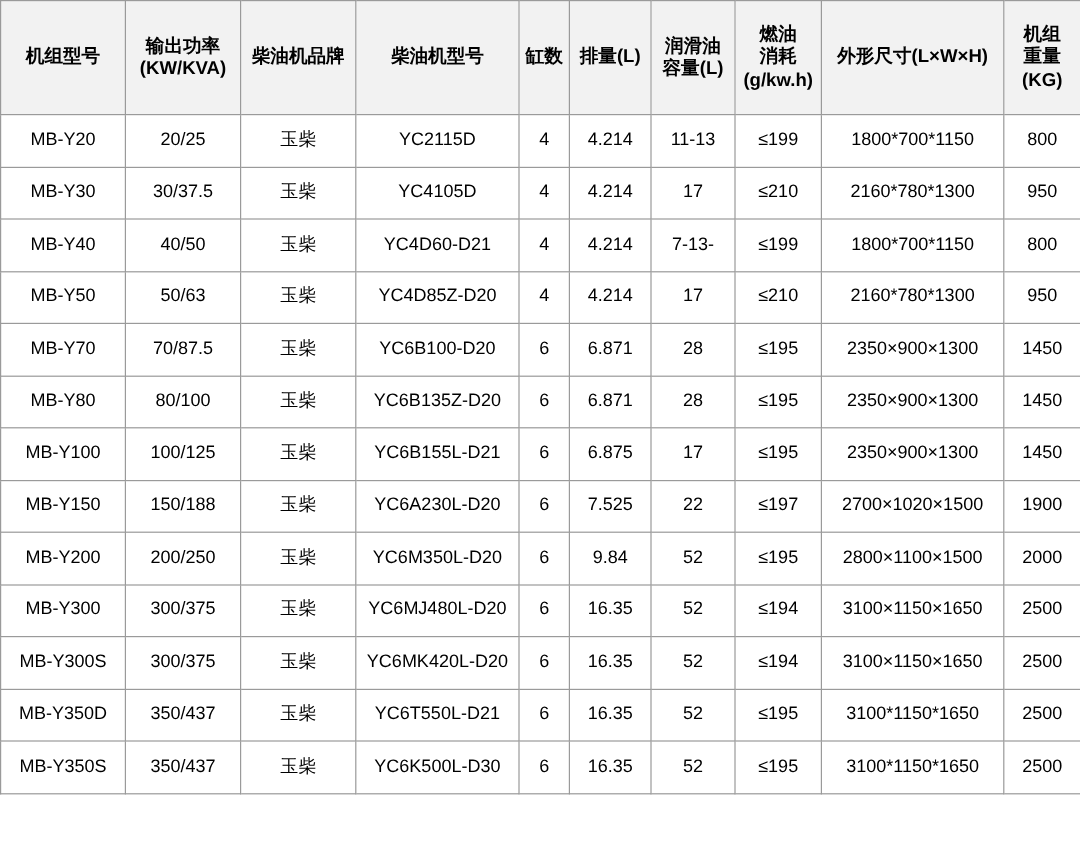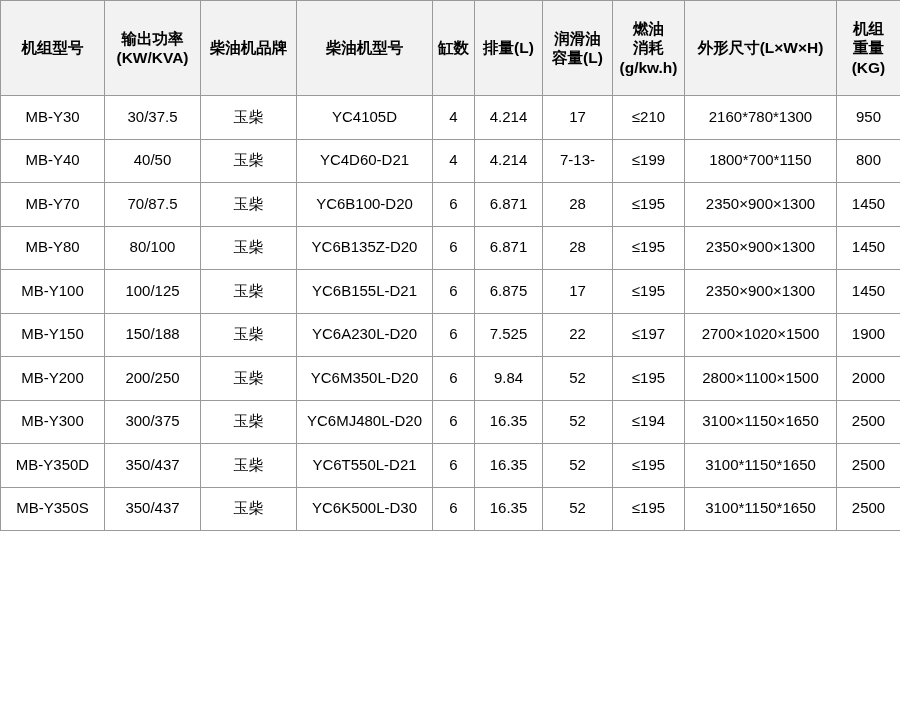--- a/index.html
+++ b/index.html
@@ -124,20 +124,32 @@
           </th>
           <th>
             <span class="hl">机组</span>
             <span class="hl">重量</span>
             <span class="hl">(KG)</span>
           </th>
         </tr>
     </thead>
     <tbody>
         <tr>
+          <td>MB-Y20</td>
+          <td>20/25</td>
+          <td class="brand-cell">玉柴</td>
+          <td>YC2115D</td>
+          <td>4</td>
+          <td>4.214</td>
+          <td>11-13</td>
+          <td>≤199</td>
+          <td>1800*700*1150</td>
+          <td>800</td>
+        </tr>
+        <tr>
           <td>MB-Y30</td>
           <td>30/37.5</td>
           <td class="brand-cell">玉柴</td>
           <td>YC4105D</td>
           <td>4</td>
           <td>4.214</td>
           <td>17</td>
           <td>≤210</td>
           <td>2160*780*1300</td>
           <td>950</td>
@@ -146,20 +158,32 @@
           <td>MB-Y40</td>
           <td>40/50</td>
           <td class="brand-cell">玉柴</td>
           <td>YC4D60-D21</td>
           <td>4</td>
           <td>4.214</td>
           <td>7-13-</td>
           <td>≤199</td>
           <td>1800*700*1150</td>
           <td>800</td>
+        </tr>
+        <tr>
+          <td>MB-Y50</td>
+          <td>50/63</td>
+          <td class="brand-cell">玉柴</td>
+          <td>YC4D85Z-D20</td>
+          <td>4</td>
+          <td>4.214</td>
+          <td>17</td>
+          <td>≤210</td>
+          <td>2160*780*1300</td>
+          <td>950</td>
         </tr>
         <tr>
           <td>MB-Y70</td>
           <td>70/87.5</td>
           <td class="brand-cell">玉柴</td>
           <td>YC6B100-D20</td>
           <td>6</td>
           <td>6.871</td>
           <td>28</td>
           <td>≤195</td>
@@ -220,20 +244,32 @@
           <td class="brand-cell">玉柴</td>
           <td>YC6MJ480L-D20</td>
           <td>6</td>
           <td>16.35</td>
           <td>52</td>
           <td>≤194</td>
           <td>3100×1150×1650</td>
           <td>2500</td>
         </tr>
         <tr>
+          <td>MB-Y300S</td>
+          <td>300/375</td>
+          <td class="brand-cell">玉柴</td>
+          <td>YC6MK420L-D20</td>
+          <td>6</td>
+          <td>16.35</td>
+          <td>52</td>
+          <td>≤194</td>
+          <td>3100×1150×1650</td>
+          <td>2500</td>
+        </tr>
+        <tr>
           <td>MB-Y350D</td>
           <td>350/437</td>
           <td class="brand-cell">玉柴</td>
           <td>YC6T550L-D21</td>
           <td>6</td>
           <td>16.35</td>
           <td>52</td>
           <td>≤195</td>
           <td>3100*1150*1650</td>
           <td>2500</td>

